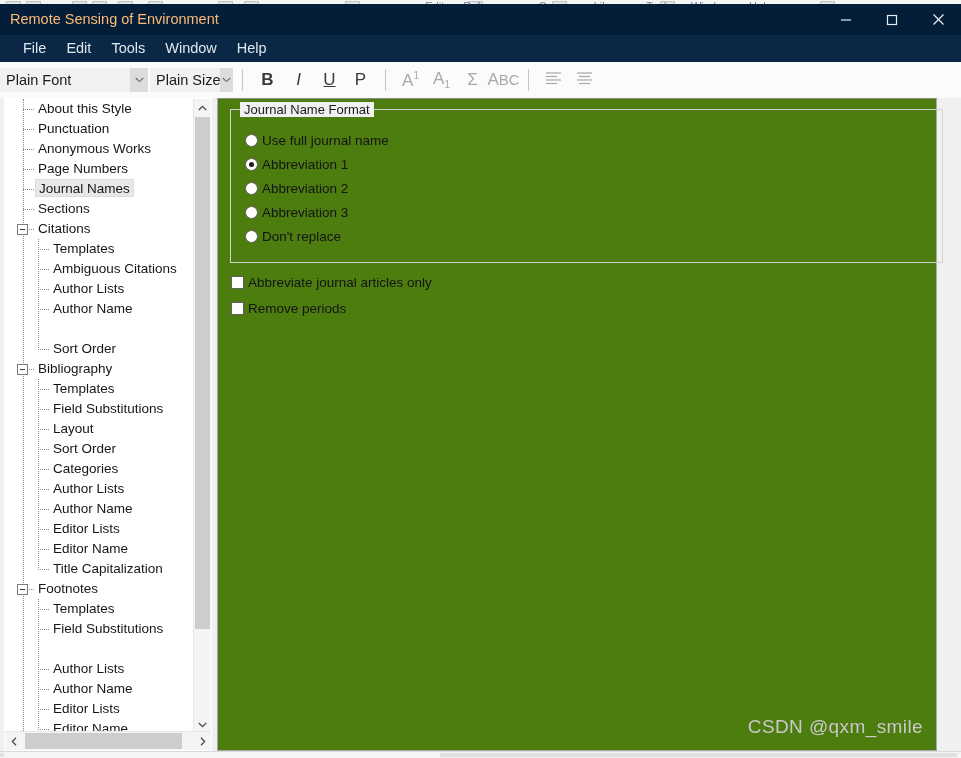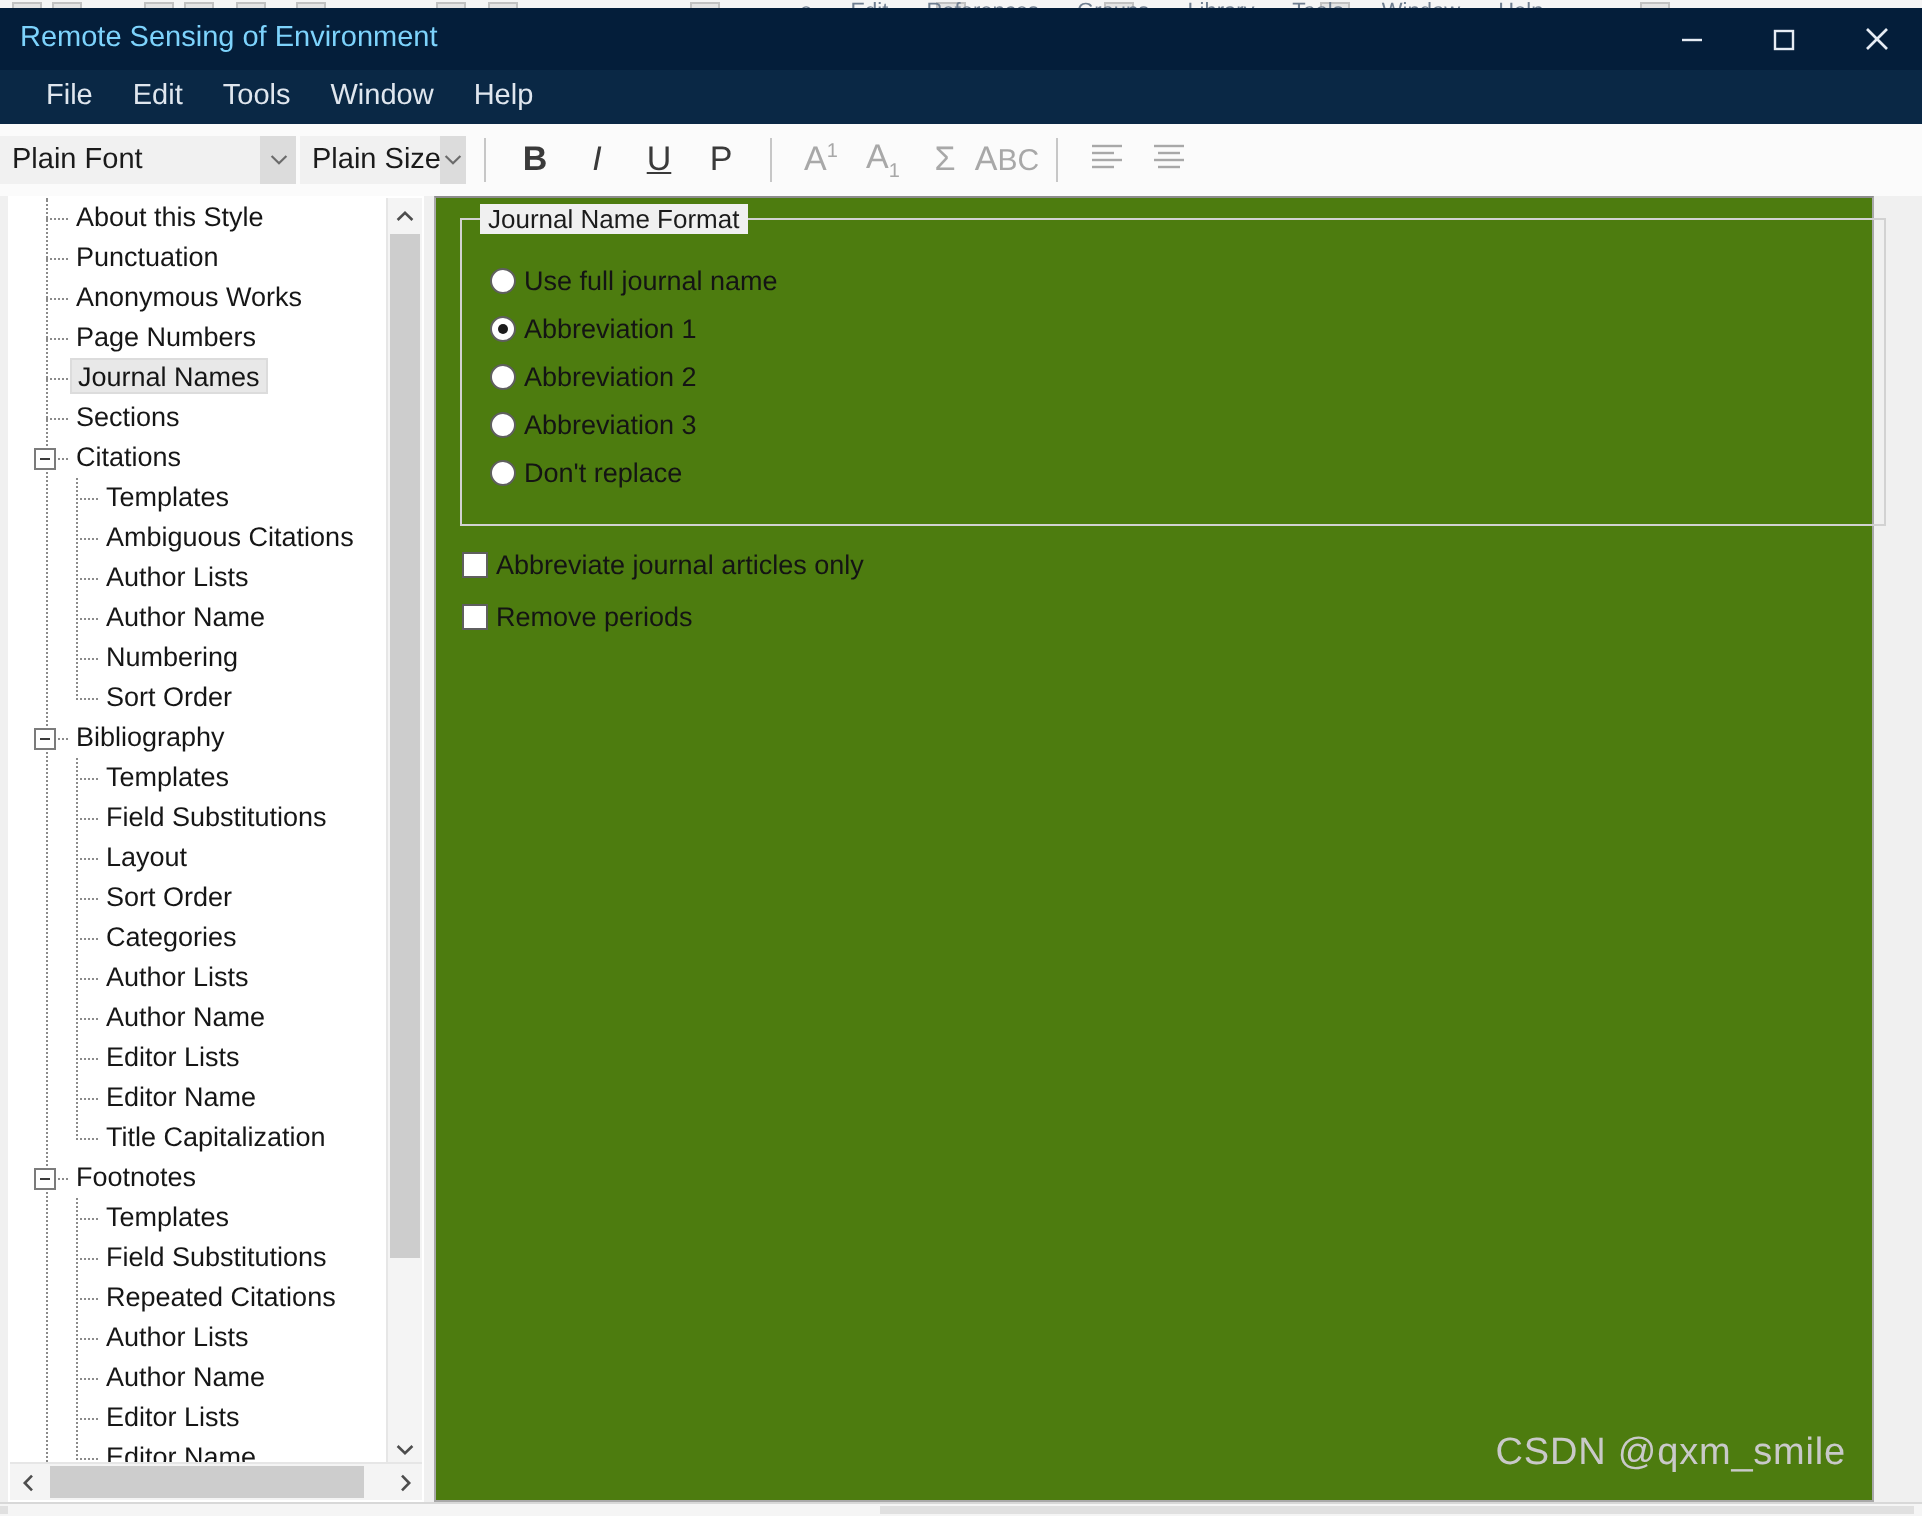--- a/index.html
+++ b/index.html
@@ -63,21 +63,21 @@
 
   .titlebar {
     position: absolute;
     left: 0; top: 0;
     width: 961px; height: 31px;
     background: #041E3A;
   }
   .titlebar .title {
     position: absolute;
     left: 10px; top: 7px;
-    color: #7dd3fc;
+    color: #fdba74;
     font-size: 14.5px;
     white-space: nowrap;
   }
   .win-btns {
     position: absolute;
     right: 0; top: 0;
     height: 31px;
     display: flex;
   }
   .win-btn {
@@ -587,24 +587,20 @@
                 <span class="lbl">Ambiguous Citations</span>
               </div>
               <div class="tree-row lvl2" style="position: absolute; left: 0px; top: 180px; width: 100%;">
                 <div class="hline"></div>
                 <span class="lbl">Author Lists</span>
               </div>
               <div class="tree-row lvl2" style="position: absolute; left: 0px; top: 200px; width: 100%;">
                 <div class="hline"></div>
                 <span class="lbl">Author Name</span>
               </div>
-              <div class="tree-row lvl2" style="position: absolute; left: 0px; top: 220px; width: 100%;">
-                <div class="hline"></div>
-                <span class="lbl">Numbering</span>
-              </div>
               <div class="tree-row lvl2" style="position: absolute; left: 0px; top: 240px; width: 100%;">
                 <div class="hline"></div>
                 <span class="lbl">Sort Order</span>
               </div>
               <div class="tree-row lvl1" style="position: absolute; left: 0px; top: 260px; width: 100%;">
                 <div class="hline"></div>
                 <span class="expander"></span>
                 <span class="lbl">Bibliography</span>
               </div>
               <div class="tree-row lvl2" style="position: absolute; left: 0px; top: 280px; width: 100%;">
@@ -652,24 +648,20 @@
                 <span class="expander"></span>
                 <span class="lbl">Footnotes</span>
               </div>
               <div class="tree-row lvl2" style="position: absolute; left: 0px; top: 500px; width: 100%;">
                 <div class="hline"></div>
                 <span class="lbl">Templates</span>
               </div>
               <div class="tree-row lvl2" style="position: absolute; left: 0px; top: 520px; width: 100%;">
                 <div class="hline"></div>
                 <span class="lbl">Field Substitutions</span>
-              </div>
-              <div class="tree-row lvl2" style="position: absolute; left: 0px; top: 540px; width: 100%;">
-                <div class="hline"></div>
-                <span class="lbl">Repeated Citations</span>
               </div>
               <div class="tree-row lvl2" style="position: absolute; left: 0px; top: 560px; width: 100%;">
                 <div class="hline"></div>
                 <span class="lbl">Author Lists</span>
               </div>
               <div class="tree-row lvl2" style="position: absolute; left: 0px; top: 580px; width: 100%;">
                 <div class="hline"></div>
                 <span class="lbl">Author Name</span>
               </div>
               <div class="tree-row lvl2" style="position: absolute; left: 0px; top: 600px; width: 100%;">

